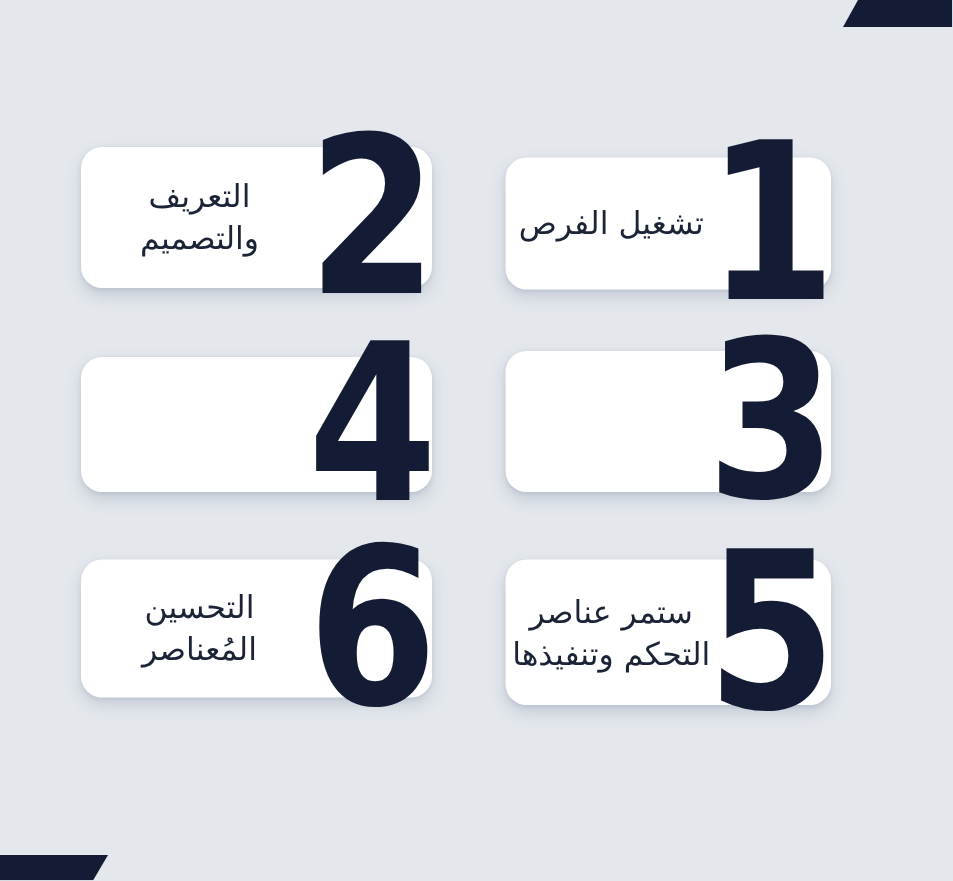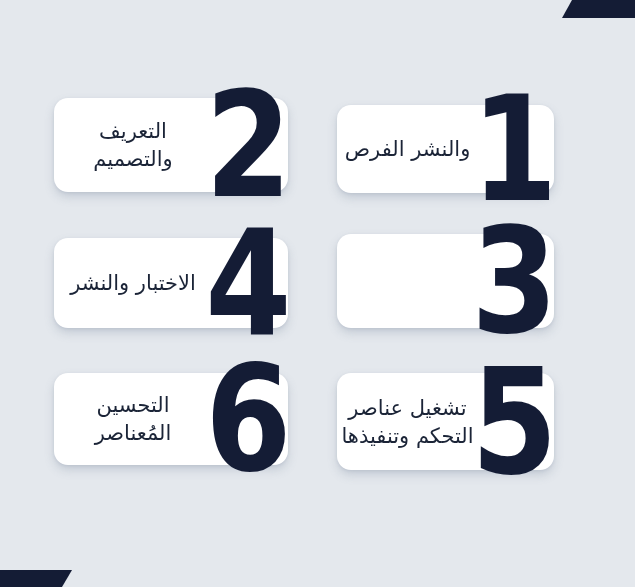--- a/index.html
+++ b/index.html
@@ -70,41 +70,40 @@
 </head>
 <body>
 
 <div class="canvas">
 
   <div class="corner corner-tr"></div>
   <div class="corner corner-bl"></div>
 
   <div class="card c1">
     <div class="num">1</div>
-    <div class="label">والنشر الفرص</div>
+    <div class="label">تشغيل الفرص</div>
   </div>
 
   <div class="card c2">
     <div class="num">2</div>
     <div class="label">التعريف
 والتصميم</div>
   </div>
 
   <div class="card c3">
     <div class="num">3</div>
   </div>
 
   <div class="card c4">
     <div class="num">4</div>
-    <div class="label">الاختبار والنشر</div>
   </div>
 
   <div class="card c5">
     <div class="num">5</div>
-    <div class="label">تشغيل عناصر
+    <div class="label">ستمر عناصر
 التحكم وتنفيذها</div>
   </div>
 
   <div class="card c6">
     <div class="num">6</div>
     <div class="label">التحسين المُعناصر</div>
   </div>
 
 </div>
 

